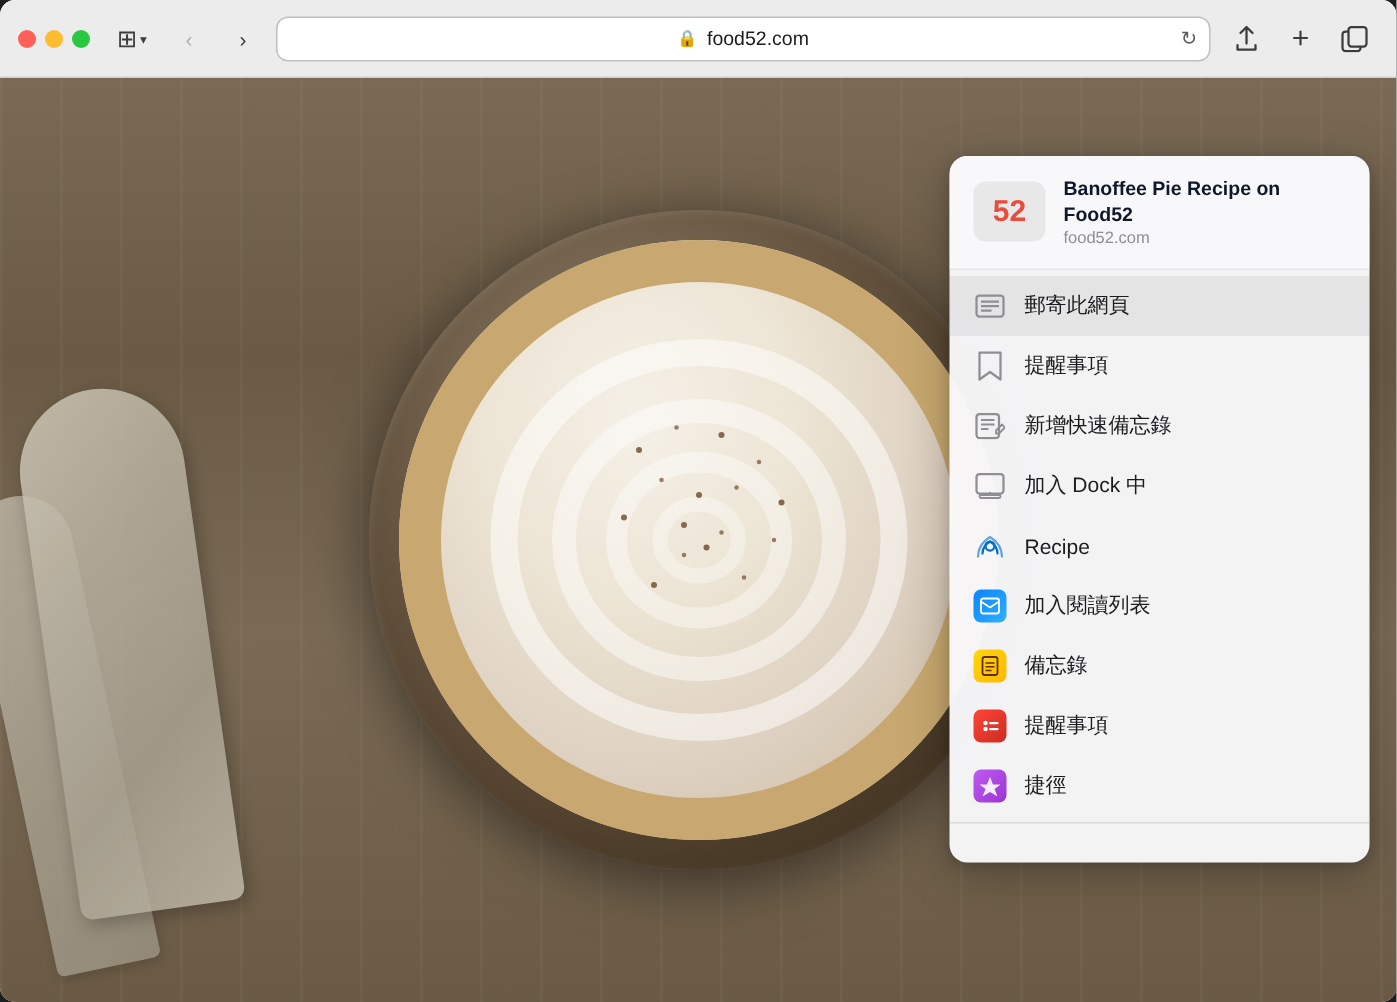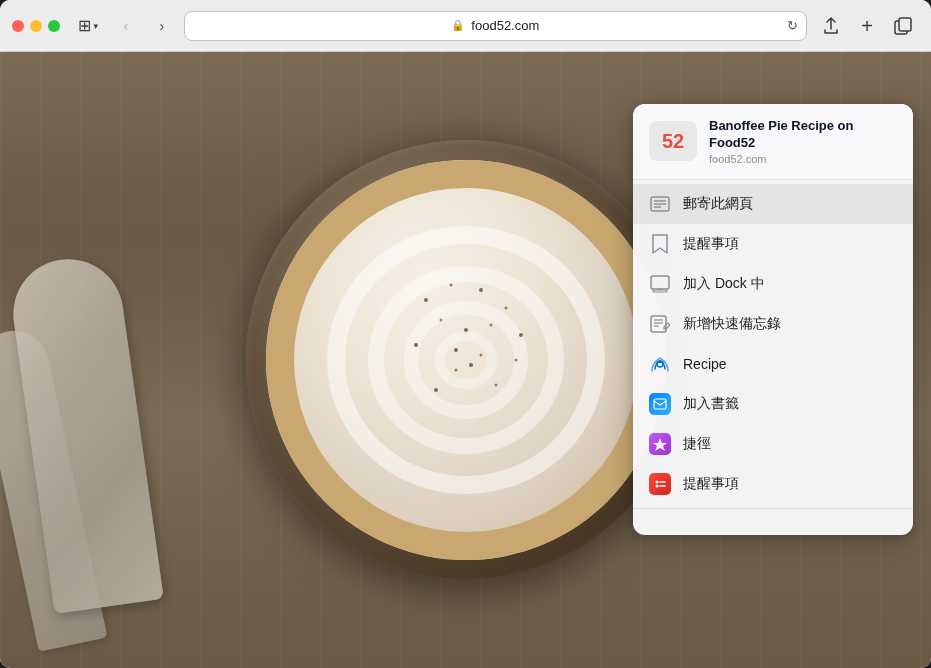--- a/index.html
+++ b/index.html
@@ -438,87 +438,98 @@
             <svg width="16" height="20" viewBox="0 0 16 20" fill="none">
               <path d="M1 1h14v18l-7-5-7 5V1z" stroke="#8e8e93" stroke-width="1.5" stroke-linejoin="round"></path>
             </svg>
           </div>
           <span class="menu-item-label">提醒事項</span>
         </div>
 
         <div class="menu-item">
           <div class="menu-item-icon">
             <svg width="20" height="18" viewBox="0 0 20 18" fill="none">
-              <rect x="1" y="1" width="18" height="13" rx="2" stroke="#8e8e93" stroke-width="1.5"></rect>
-              <rect x="3" y="15" width="14" height="2" rx="1" stroke="#8e8e93" stroke-width="1.2"></rect>
-              <line x1="10" y1="13" x2="10" y2="15" stroke="#8e8e93" stroke-width="1.2"></line>
-            </svg>
-          </div>
-          <span class="menu-item-label">加入 Dock 中</span>
-        </div>
-
-        <div class="menu-item">
-          <div class="menu-item-icon">
-            <svg width="20" height="18" viewBox="0 0 20 18" fill="none">
               <rect x="1" y="1" width="15" height="16" rx="2" stroke="#8e8e93" stroke-width="1.5"></rect>
               <line x1="4" y1="5" x2="13" y2="5" stroke="#8e8e93" stroke-width="1.2"></line>
               <line x1="4" y1="8" x2="13" y2="8" stroke="#8e8e93" stroke-width="1.2"></line>
               <line x1="4" y1="11" x2="9" y2="11" stroke="#8e8e93" stroke-width="1.2"></line>
               <path d="M14 12l4-4 2 2-4 4h-2v-2z" stroke="#8e8e93" stroke-width="1.2"></path>
             </svg>
           </div>
           <span class="menu-item-label">新增快速備忘錄</span>
         </div>
 
         <div class="menu-item">
           <div class="menu-item-icon">
+            <svg width="20" height="18" viewBox="0 0 20 18" fill="none">
+              <rect x="1" y="1" width="18" height="13" rx="2" stroke="#8e8e93" stroke-width="1.5"></rect>
+              <rect x="3" y="15" width="14" height="2" rx="1" stroke="#8e8e93" stroke-width="1.2"></rect>
+              <line x1="10" y1="13" x2="10" y2="15" stroke="#8e8e93" stroke-width="1.2"></line>
+            </svg>
+          </div>
+          <span class="menu-item-label">加入 Dock 中</span>
+        </div>
+
+        <div class="menu-item">
+          <div class="menu-item-icon">
             <svg width="20" height="20" viewBox="0 0 20 20" fill="none">
               <circle cx="10" cy="10" r="3" stroke="#0070c9" stroke-width="1.5"></circle>
               <path d="M5 15 Q5 10 10 7 Q15 10 15 15" stroke="#0070c9" stroke-width="1.5" fill="none" stroke-linecap="round"></path>
               <path d="M2 17 Q2 9 10 4 Q18 9 18 17" stroke="#0070c9" stroke-width="1.5" fill="none" stroke-linecap="round" opacity="0.6"></path>
             </svg>
           </div>
           <span class="menu-item-label">Recipe</span>
         </div>
 
         <div class="menu-item">
           <div class="app-icon icon-mail menu-item-icon">
             <svg width="14" height="12" viewBox="0 0 14 12" fill="none">
               <rect x="1" y="1" width="12" height="10" rx="1.5" fill="none" stroke="white" stroke-width="1.2"></rect>
               <path d="M1 3l6 4 6-4" stroke="white" stroke-width="1.2" stroke-linecap="round"></path>
             </svg>
           </div>
-          <span class="menu-item-label">加入書籤</span>
-        </div>
-
-
-
-
-
-        <div class="menu-item">
-          <div class="app-icon icon-shortcuts menu-item-icon">
-            <svg width="14" height="14" viewBox="0 0 14 14" fill="none">
-              <polygon points="7,1 9,6 14,6 10,9 12,14 7,11 2,14 4,9 0,6 5,6" fill="white" opacity="0.9"></polygon>
-            </svg>
-          </div>
-          <span class="menu-item-label">捷徑</span>
-        </div>
+          <span class="menu-item-label">加入閱讀列表</span>
+        </div>
+
+
+
+        <div class="menu-item">
+          <div class="app-icon icon-notes menu-item-icon">
+            <svg width="12" height="14" viewBox="0 0 12 14" fill="none">
+              <rect x="1" y="1" width="10" height="12" rx="1.5" fill="none" stroke="#5a3000" stroke-width="1.2"></rect>
+              <line x1="3" y1="5" x2="9" y2="5" stroke="#5a3000" stroke-width="1"></line>
+              <line x1="3" y1="7.5" x2="9" y2="7.5" stroke="#5a3000" stroke-width="1"></line>
+              <line x1="3" y1="10" x2="7" y2="10" stroke="#5a3000" stroke-width="1"></line>
+            </svg>
+          </div>
+          <span class="menu-item-label">備忘錄</span>
+        </div>
+
 
         <div class="menu-item">
           <div class="app-icon icon-reminders menu-item-icon">
             <svg width="14" height="14" viewBox="0 0 14 14" fill="none">
               <circle cx="4" cy="5" r="1.5" fill="white"></circle>
               <circle cx="4" cy="9" r="1.5" fill="white"></circle>
               <line x1="7" y1="5" x2="12" y2="5" stroke="white" stroke-width="1.5" stroke-linecap="round"></line>
               <line x1="7" y1="9" x2="12" y2="9" stroke="white" stroke-width="1.5" stroke-linecap="round"></line>
             </svg>
           </div>
           <span class="menu-item-label">提醒事項</span>
         </div>
 
+        <div class="menu-item">
+          <div class="app-icon icon-shortcuts menu-item-icon">
+            <svg width="14" height="14" viewBox="0 0 14 14" fill="none">
+              <polygon points="7,1 9,6 14,6 10,9 12,14 7,11 2,14 4,9 0,6 5,6" fill="white" opacity="0.9"></polygon>
+            </svg>
+          </div>
+          <span class="menu-item-label">捷徑</span>
+        </div>
+
         <div class="menu-divider"></div>
 
         <div class="menu-item">
           
           
         </div>
       </div>
     </div>
   </div>
 </div>

